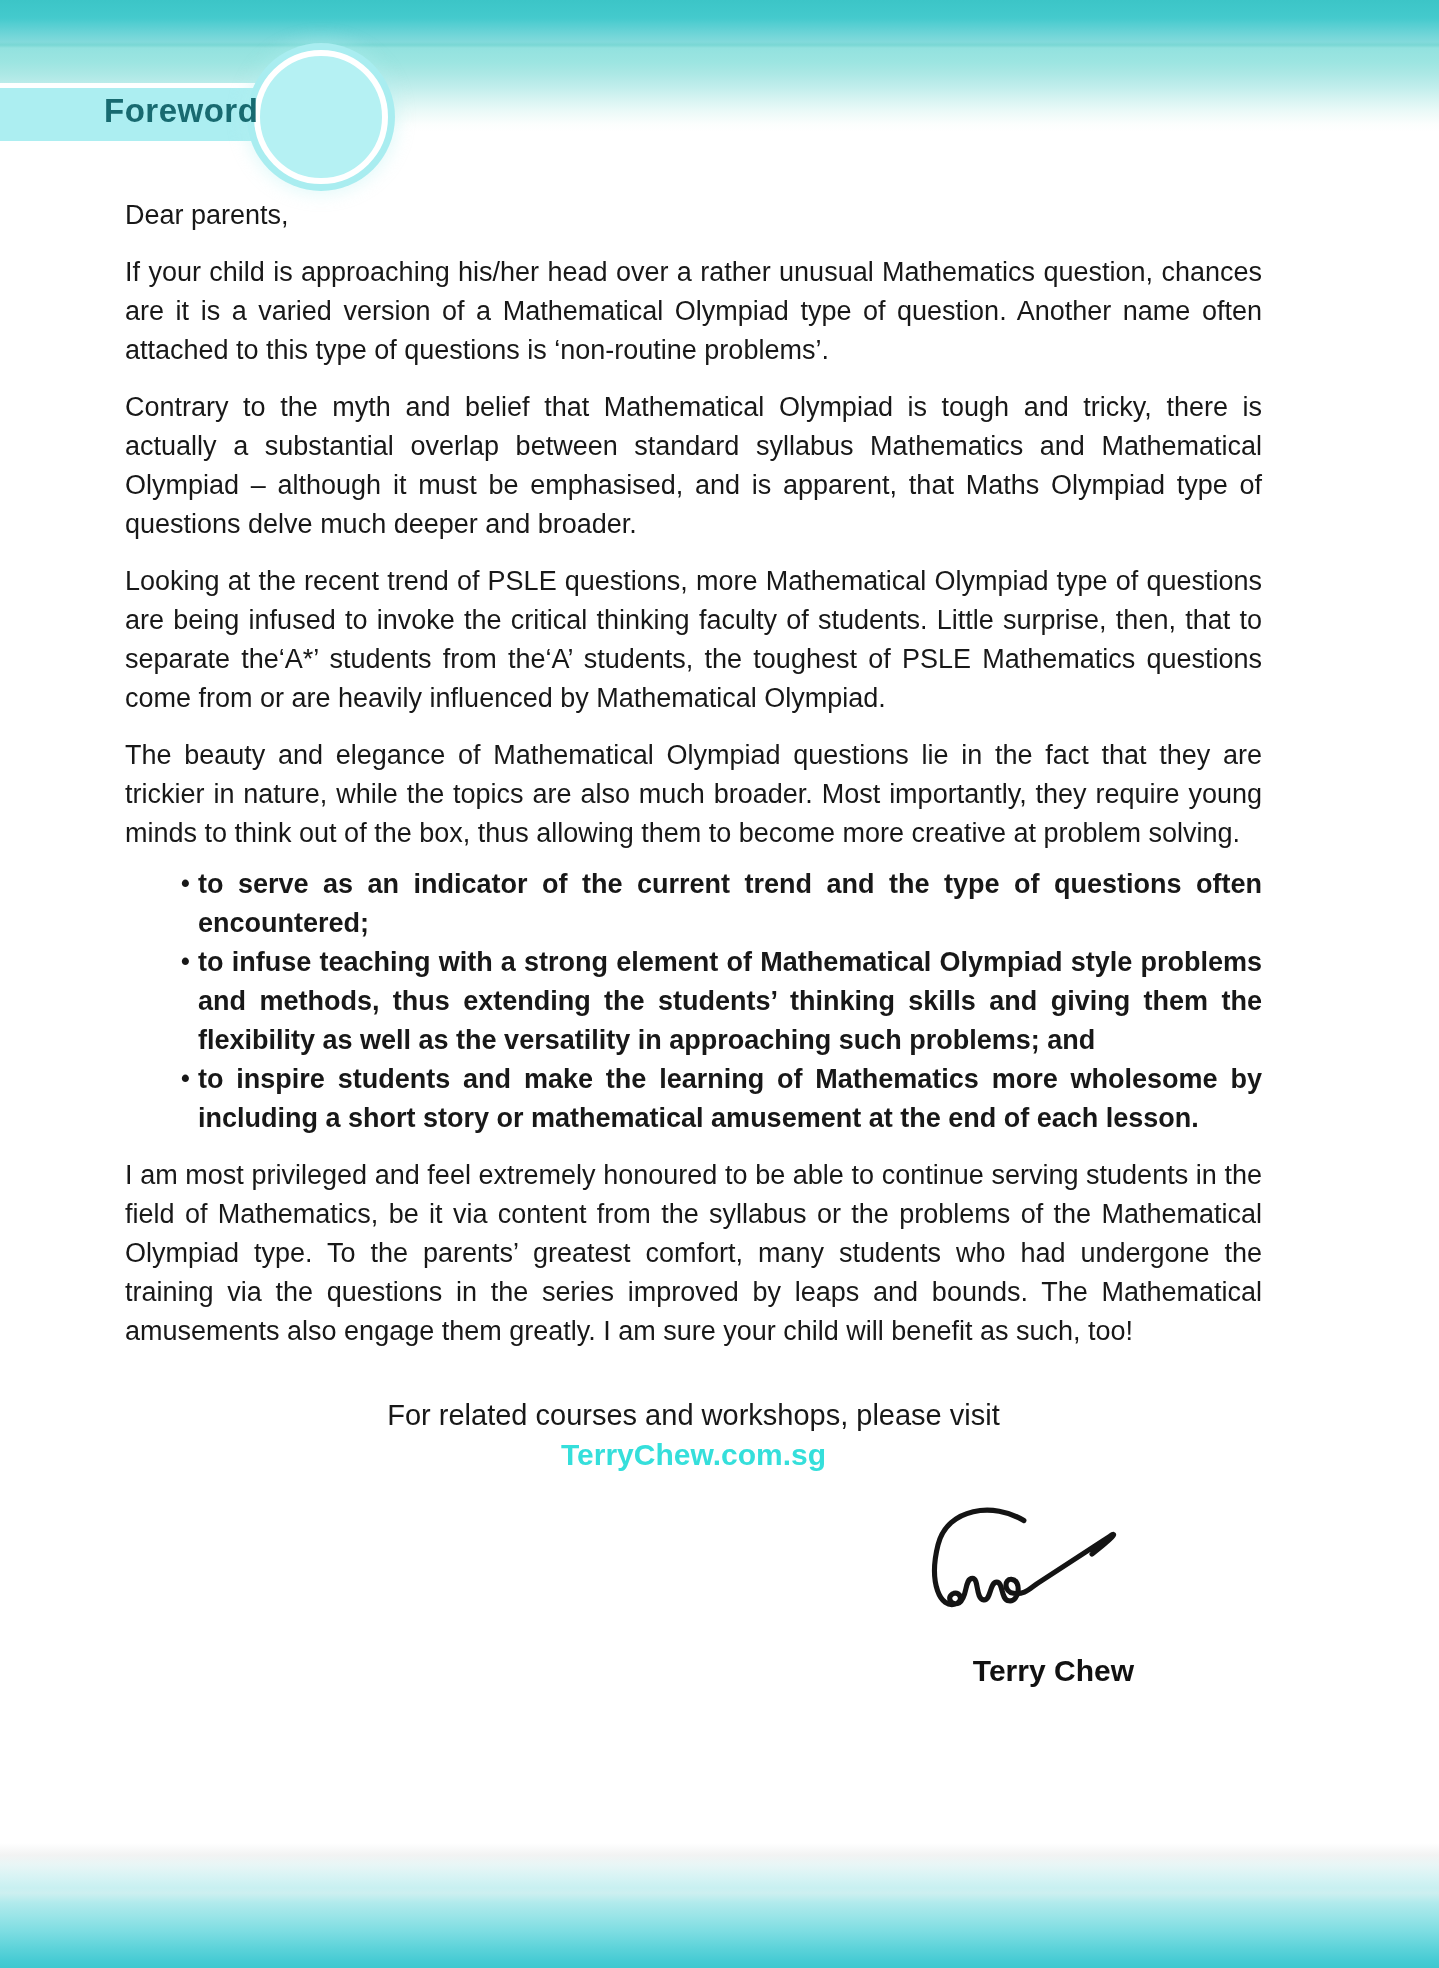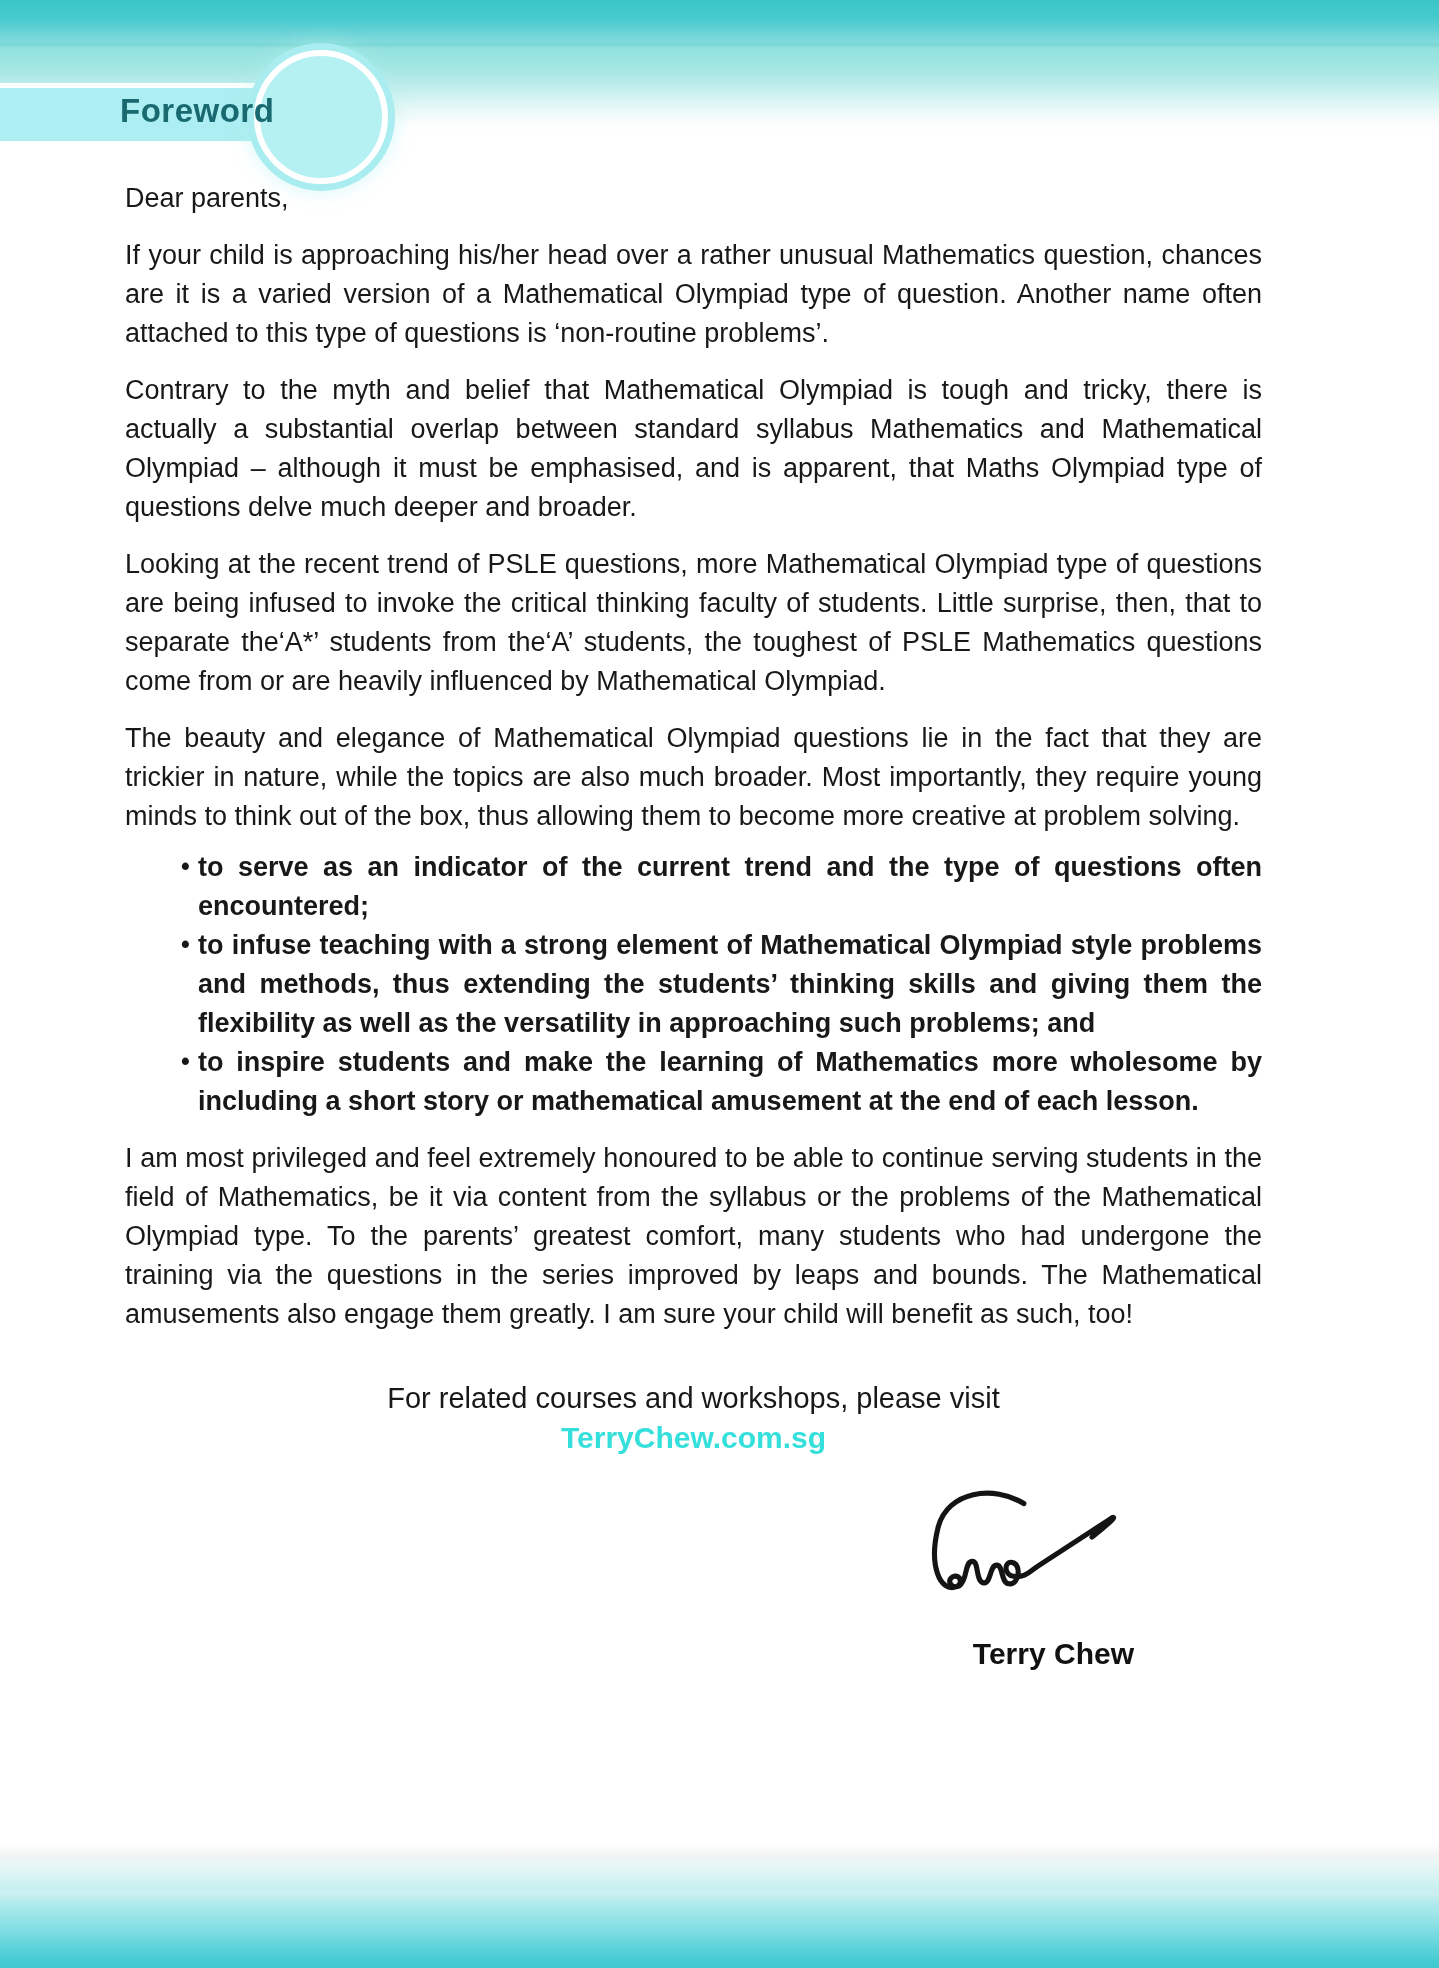--- a/index.html
+++ b/index.html
@@ -30,28 +30,28 @@
   }
   .banner-circle {
     position:absolute; left:254px; top:50px; width:122px; height:122px;
     background:#b5f1f3;
     border:6px solid #ffffff;
     border-radius:50%;
     box-shadow:0 0 0 7px #a9edf0, 0 0 16px 11px rgba(180,240,242,0.35);
     z-index:2;
   }
   .banner-title {
-    position:absolute; left:120px; top:88px; z-index:3;
+    position:absolute; left:104px; top:88px; z-index:3;
     font-size:33px; font-weight:bold; letter-spacing:0.5px;
     line-height:46px; color:#186a70;
   }
 
   
   .content {
-    position:absolute; top:179px; left:125px; width:1137px;
+    position:absolute; top:196px; left:125px; width:1137px;
     font-size:27px; line-height:39px;
   }
   .content p { margin:0 0 18px 0; text-align:justify; }
   .content p.single { text-align:left; }
   .salutation { margin:7px 0 18px 0; }
   ul.objectives {
     list-style:none;
     margin:-6px 0 18px 56px; padding:0;
     text-align:justify;
     font-weight:bold;

